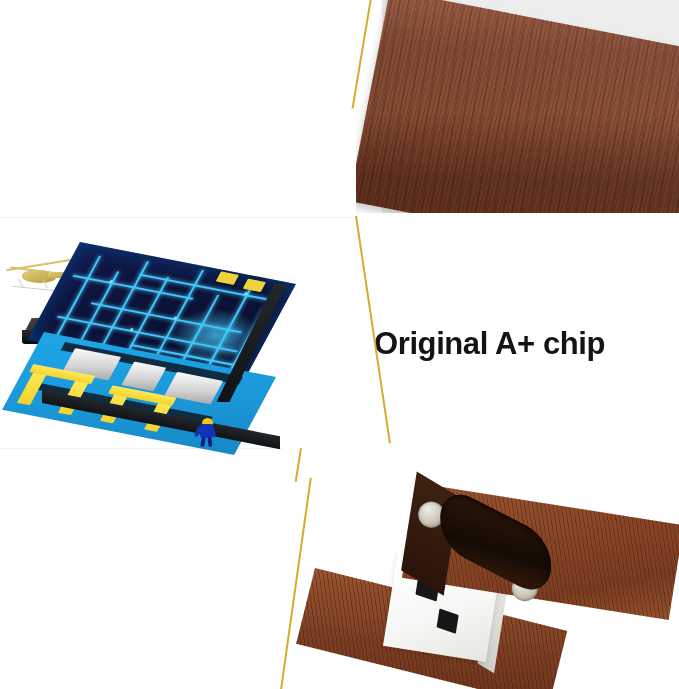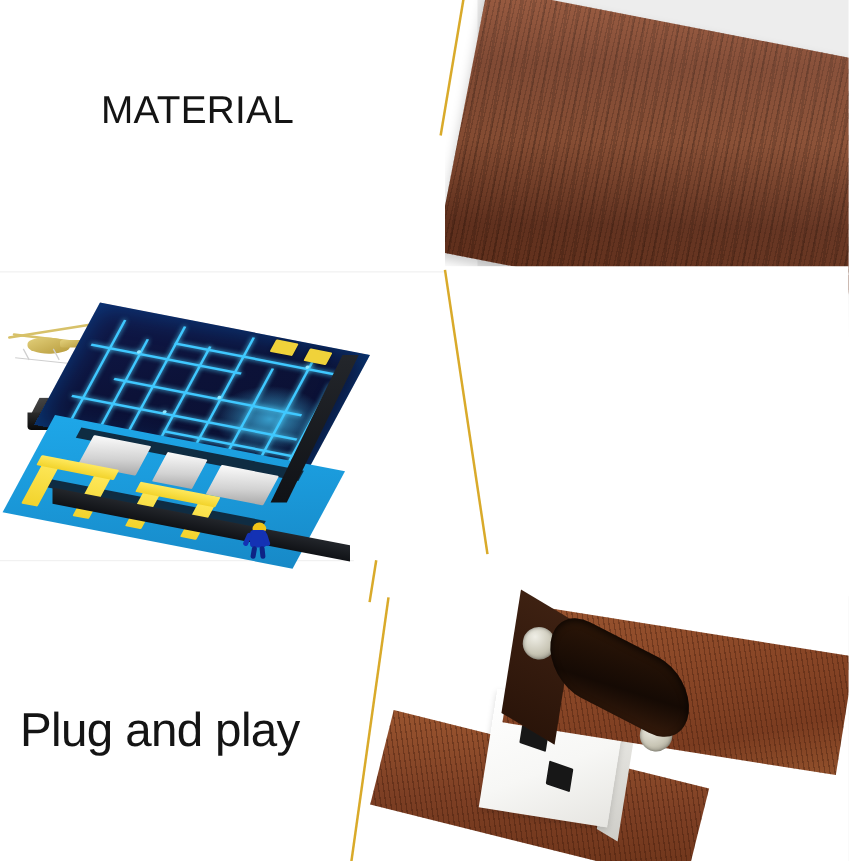--- a/index.html
+++ b/index.html
@@ -221,21 +221,20 @@
   <div class="panel" id="panel-top-right">
     <div style="position:absolute;left:26px;top:0;width:297px;height:213px;background:#ededed;"></div>
   </div>
   <div id="wood-board"></div>
   <div id="wood-board-edge"></div>
 
   <div style="position:absolute;left:356px;top:213px;width:323px;height:7px;background:#fff;"></div>
 
   <div class="panel" id="panel-top-left"></div>
   <div class="headline nosel" id="txt-walnut">
-    <div>MATERIAL</div>
   </div>
 
   <div class="sep" id="sep-h1"></div>
   <div class="sep" id="sep-h2"></div>
 
   <div class="panel" id="panel-mid-left"></div>
 
   <div id="heli">
     <div class="heli-blade" style="left:2px;top:14px;width:66px;transform:rotate(-9deg);"></div>
     <div class="heli-blade" style="left:6px;top:20px;width:58px;transform:rotate(7deg);"></div>
@@ -300,20 +299,21 @@
   <div id="worker">
     <div class="w-helmet"></div>
     <div class="w-body"></div>
     <div class="w-arm" style="left:0px;top:8px;transform:rotate(24deg);"></div>
     <div class="w-arm" style="left:15px;top:8px;transform:rotate(-18deg);"></div>
     <div class="w-leg" style="left:5px;top:19px;transform:rotate(10deg);"></div>
     <div class="w-leg" style="left:12px;top:19px;transform:rotate(-6deg);"></div>
   </div>
 
   <div class="panel" id="panel-mid-right"></div>
+  <div class="headline nosel" id="txt-chip">Original A+ chip</div>
 
   <div class="panel" id="panel-bot-right"></div>
 
   <div id="body-bar"></div>
 
   <div id="usb">
     <div id="usb-side"></div>
     <div id="usb-face">
       <div class="usb-hole" style="left:24px;top:22px;width:22px;height:20px;"></div>
       <div class="usb-hole" style="left:50px;top:52px;width:20px;height:19px;"></div>
@@ -322,20 +322,19 @@
 
   <div id="cap">
     <div id="cap-top"></div>
     <div id="cap-face"></div>
     <div class="magnet" style="left:6px;top:16px;"></div>
     <div class="magnet" style="left:110px;top:74px;"></div>
     <div id="cap-cavity"></div>
   </div>
 
   <div class="panel" id="panel-bot-left" style="width:283px;background:transparent;"></div>
-  <div class="headline nosel" id="txt-plug">Plug and play</div>
 
   <div class="gold-line" id="gold-a1"></div>
   <div class="gold-line" id="gold-a2"></div>
   <div class="gold-line" id="gold-b1"></div>
   <div class="gold-line" id="gold-b2"></div>
 
 </div>
 
 </body></html>

